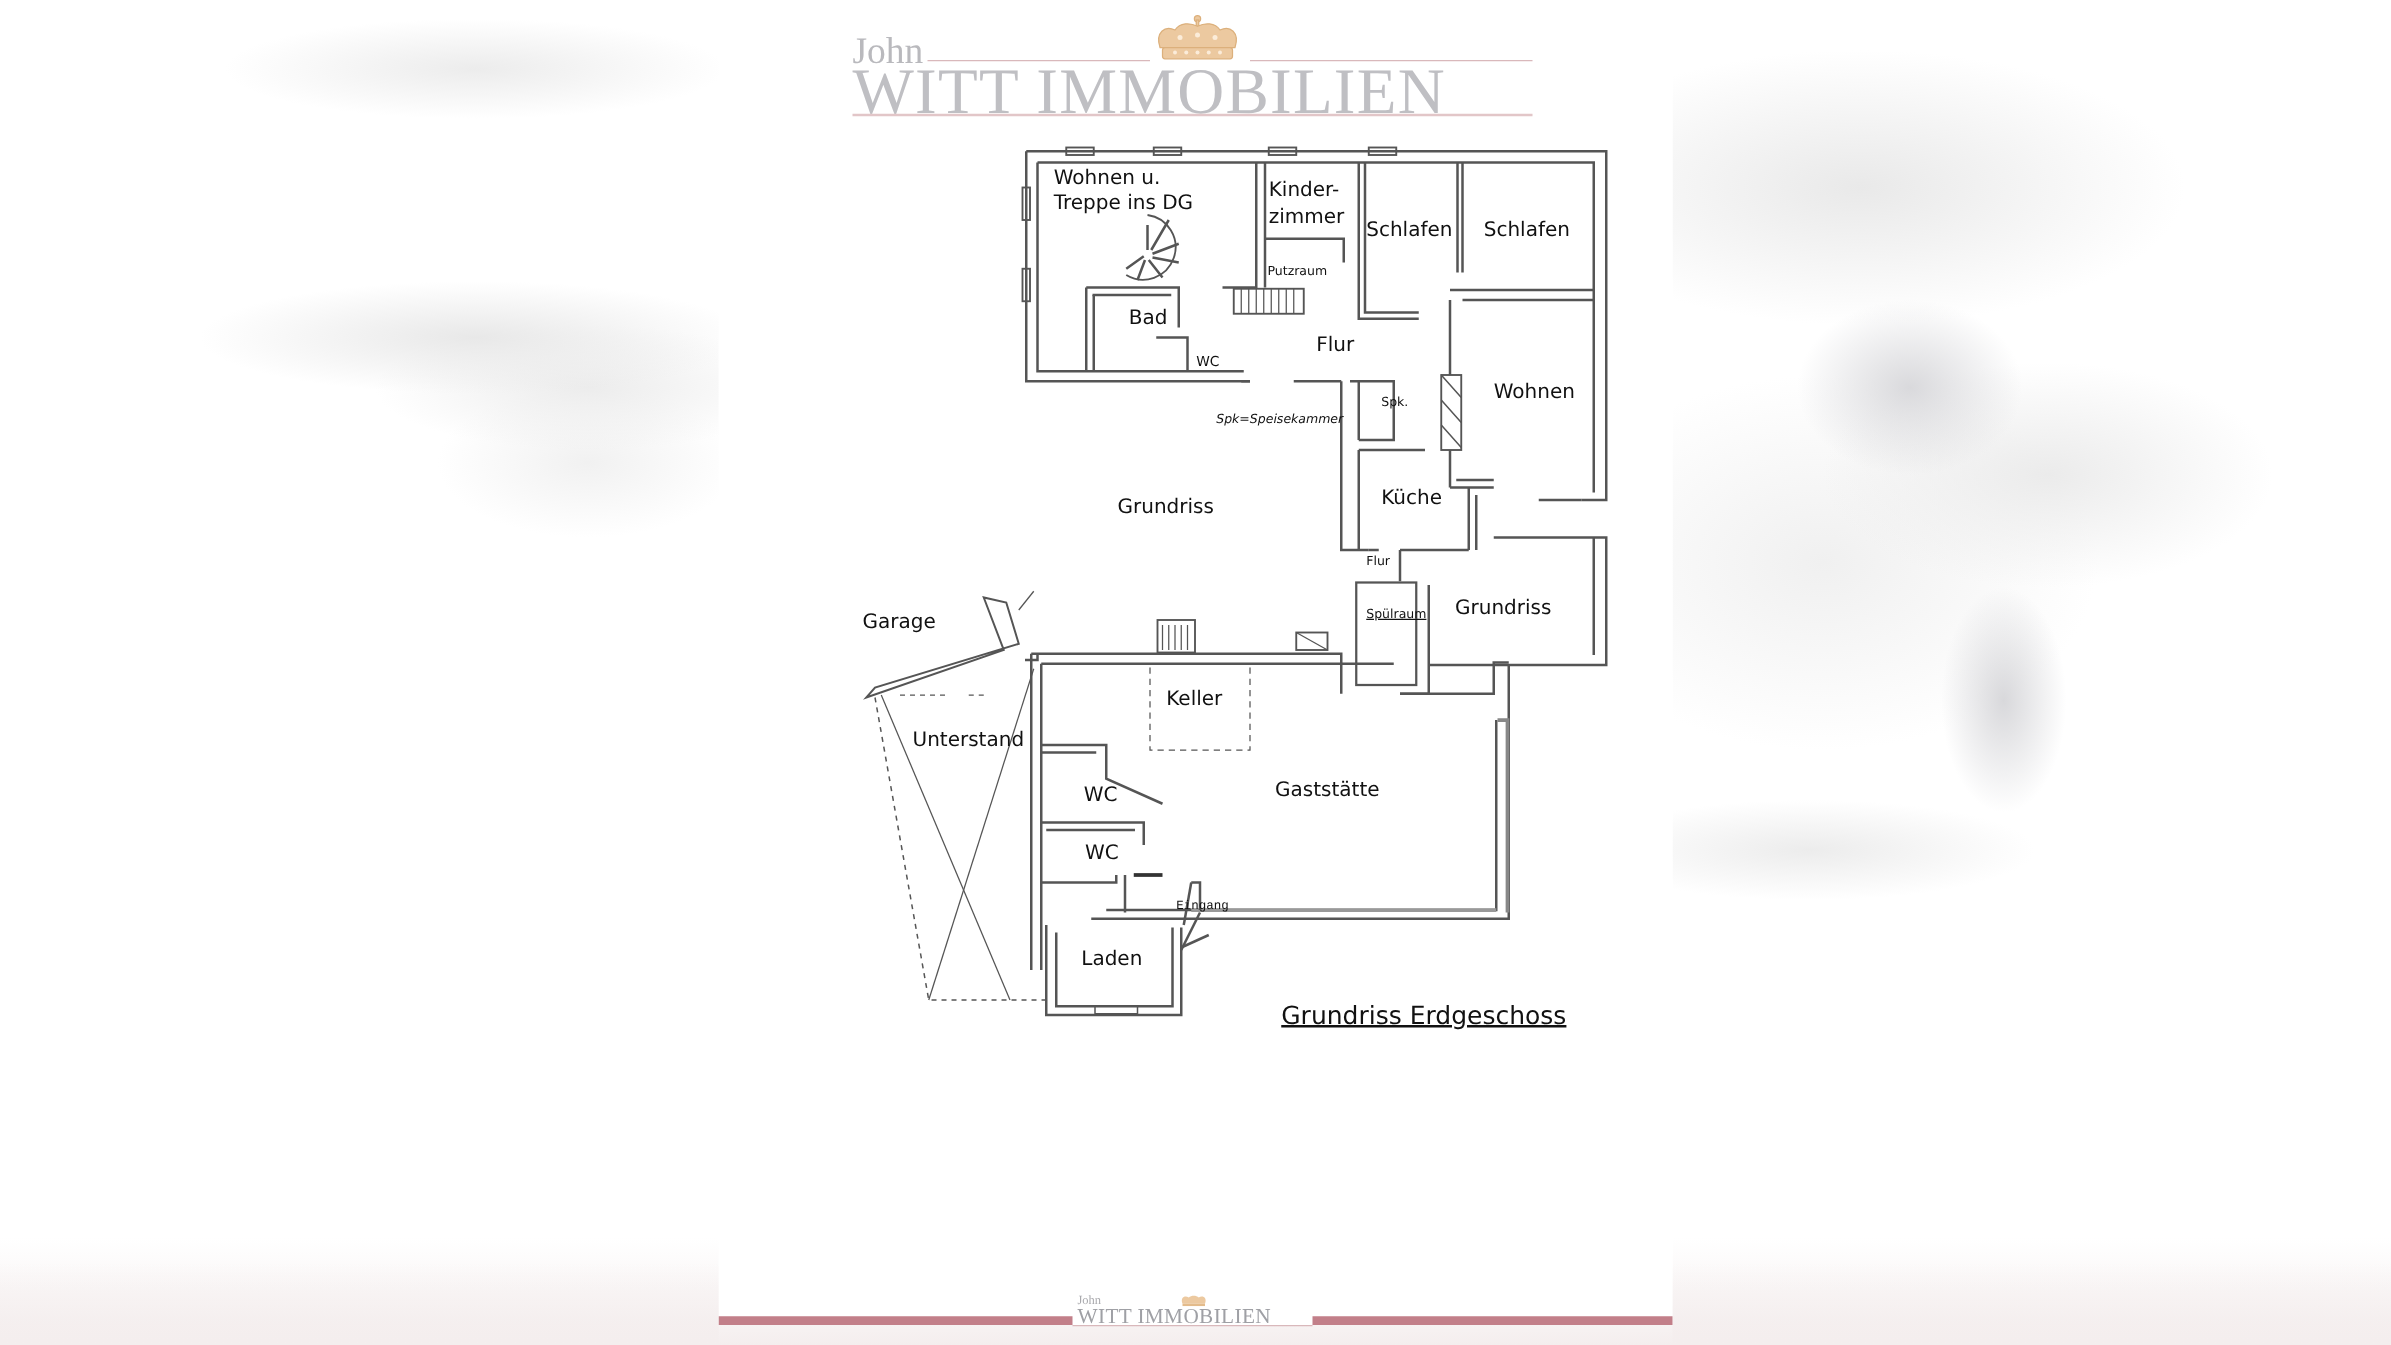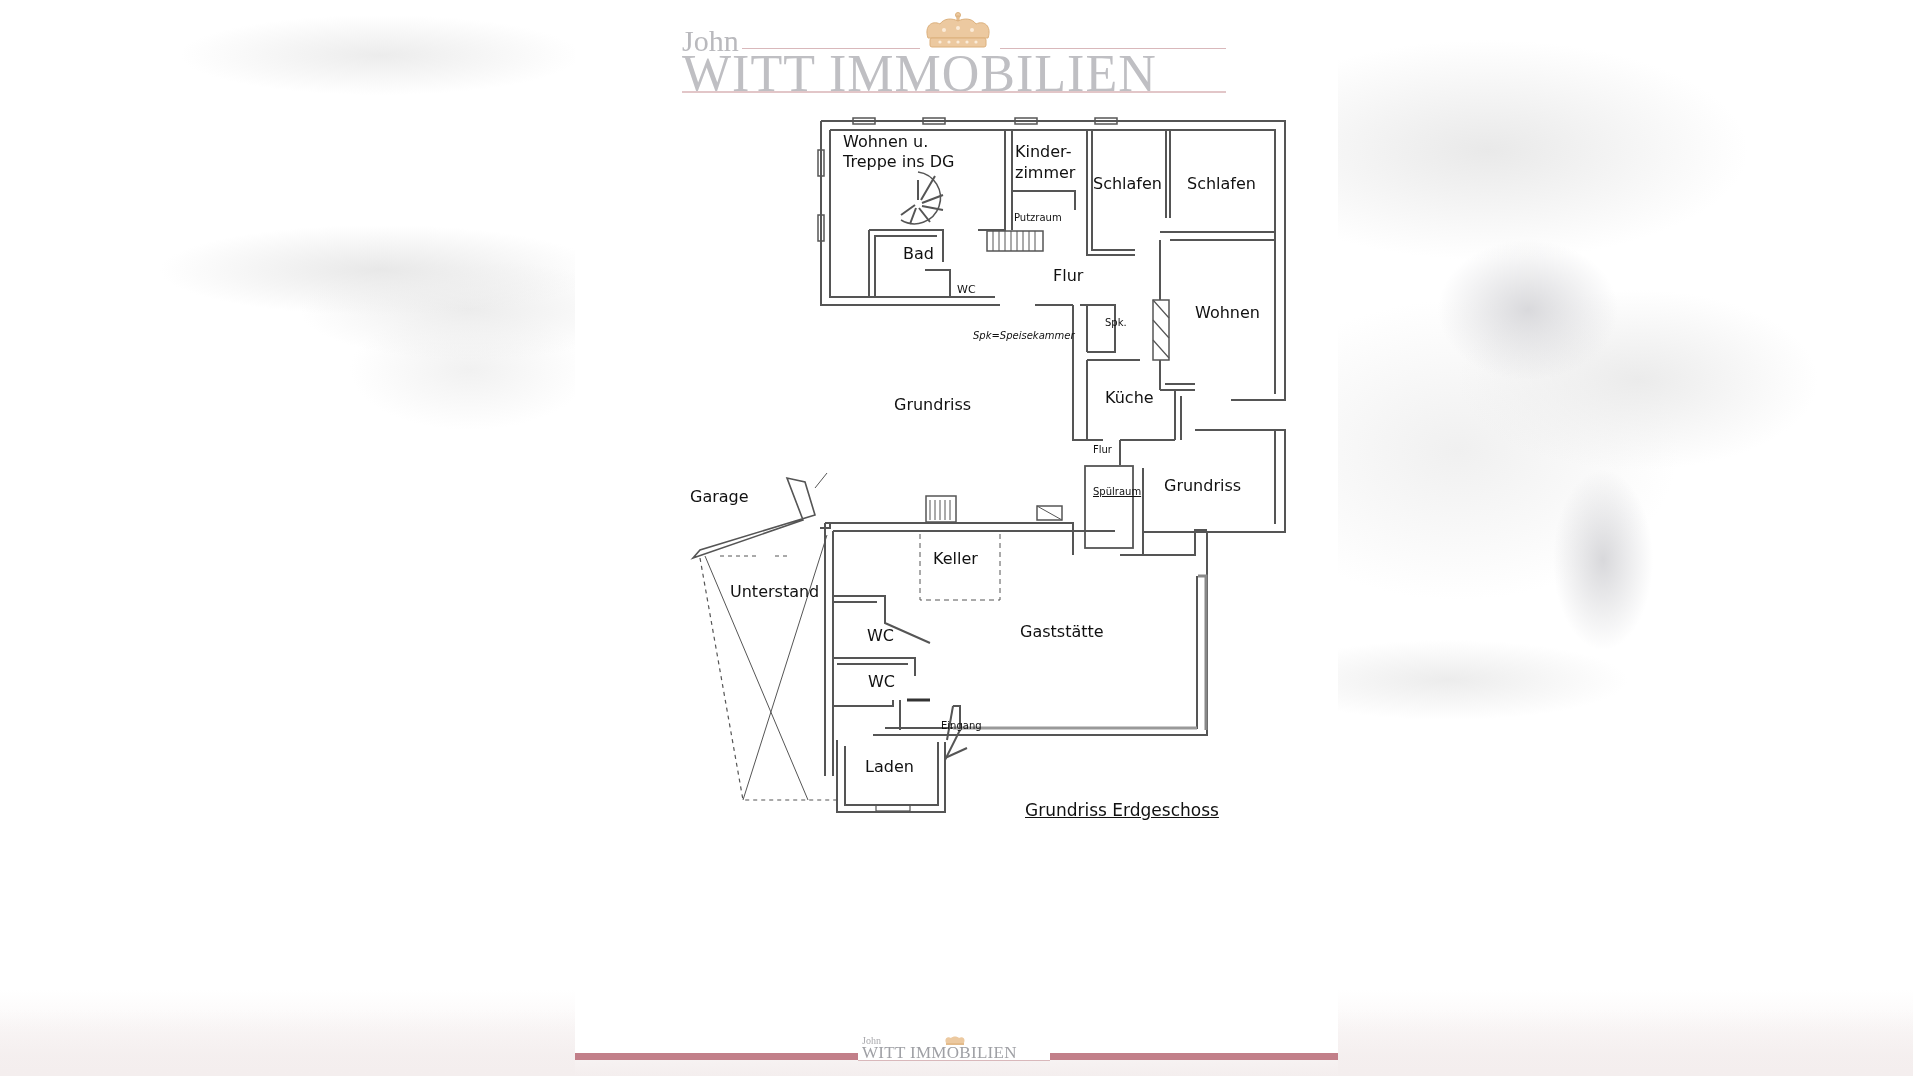--- a/index.html
+++ b/index.html
@@ -44,21 +44,21 @@
   .logo .rule-top-l { position:absolute; left:60px; top:40px; width:178px; height:1px; background:#d9b8bb; }
   .logo .rule-top-r { position:absolute; left:318px; top:40px; width:226px; height:1px; background:#d9b8bb; }
   .logo .rule-bottom { position:absolute; left:0; top:83px; width:544px; height:2px; background:#e2c6c8; }
   .logo .crown { position:absolute; left:240px; top:4px; width:72px; height:38px; }
 
   .plan { position:absolute; left:0; top:0; width:763px; height:1076px; }
   .lbl { position:absolute; font-family:"DejaVu Sans", sans-serif; color:#111; white-space:nowrap; line-height:1; }
   .lbl.lg { font-size:16px; }
   .lbl.sm { font-size:11px; }
   .lbl.xs { font-size:10px; }
-  .lbl.title { font-size:17px; text-decoration:underline; }
+  .lbl.title { font-size:20px; text-decoration:underline; }
 
   .footer-bar-l { position:absolute; left:0; top:1053px; width:283px; height:7px; background:#c27f89; }
   .footer-bar-r { position:absolute; left:475px; top:1053px; width:288px; height:7px; background:#c27f89; }
   .footer-logo { position:absolute; left:283px; top:1035px; width:192px; height:28px; }
   .footer-logo .fjohn { position:absolute; left:4px; top:0px; font-family:"Liberation Serif", serif; font-size:10px; color:#a9a9ad; }
   .footer-logo .fbrand { position:absolute; left:4px; top:8px; font-family:"Liberation Serif", serif; font-size:17px; color:#9fa0a5; white-space:nowrap; letter-spacing:0.3px;}
   .footer-logo .fcrown { position:absolute; left:86px; top:0px; width:22px; height:10px; }
   .footer-logo .frule { position:absolute; left:0; top:25px; width:192px; height:1px; background:#d9b8bb; }
   .bottom-fade { position:absolute; left:0; right:0; top:1010px; height:66px;
     background:linear-gradient(to bottom, rgba(244,238,238,0) 0%, #f4eeee 100%); }
@@ -220,21 +220,21 @@
   <span class="lbl lg" style="left:530px;top:390px;">Küche</span>
   <span class="lbl xs" style="left:518px;top:445px;">Flur</span>
   <span class="lbl xs" style="left:518px;top:487px;text-decoration:underline;">Spülraum</span>
   <span class="lbl lg" style="left:589px;top:478px;">Grundriss</span>
   <span class="lbl lg" style="left:115px;top:489px;">Garage</span>
   <span class="lbl lg" style="left:155px;top:568px;margin-top:16px;">Unterstand</span>
   <span class="lbl lg" style="left:358px;top:551px;">Keller</span>
   <span class="lbl lg" style="left:292px;top:628px;">WC</span>
   <span class="lbl lg" style="left:445px;top:624px;">Gaststätte</span>
   <span class="lbl lg" style="left:293px;top:674px;">WC</span>
-  <span class="lbl xs" style="left:366px;top:721px;">Eingang</span>
+  <span class="lbl xs" style="left:366px;top:721px;font-family:Liberation Mono, monospace;">Eingang</span>
   <span class="lbl lg" style="left:290px;top:759px;">Laden</span>
   <span class="lbl title" style="left:450px;top:802px;">Grundriss Erdgeschoss</span>
 
   <div class="footer-bar-l"></div>
   <div class="footer-logo">
     <span class="fjohn">John</span>
     <svg class="fcrown" viewBox="0 0 22 10">
       <path d="M2 8 C0 3 4 1 7 3 C9 1 13 1 15 3 C18 1 22 3 20 8 Z" fill="#ecc9a0"></path>
       <rect x="2" y="8" width="18" height="2" fill="#e3bb8b"></rect>
     </svg>

